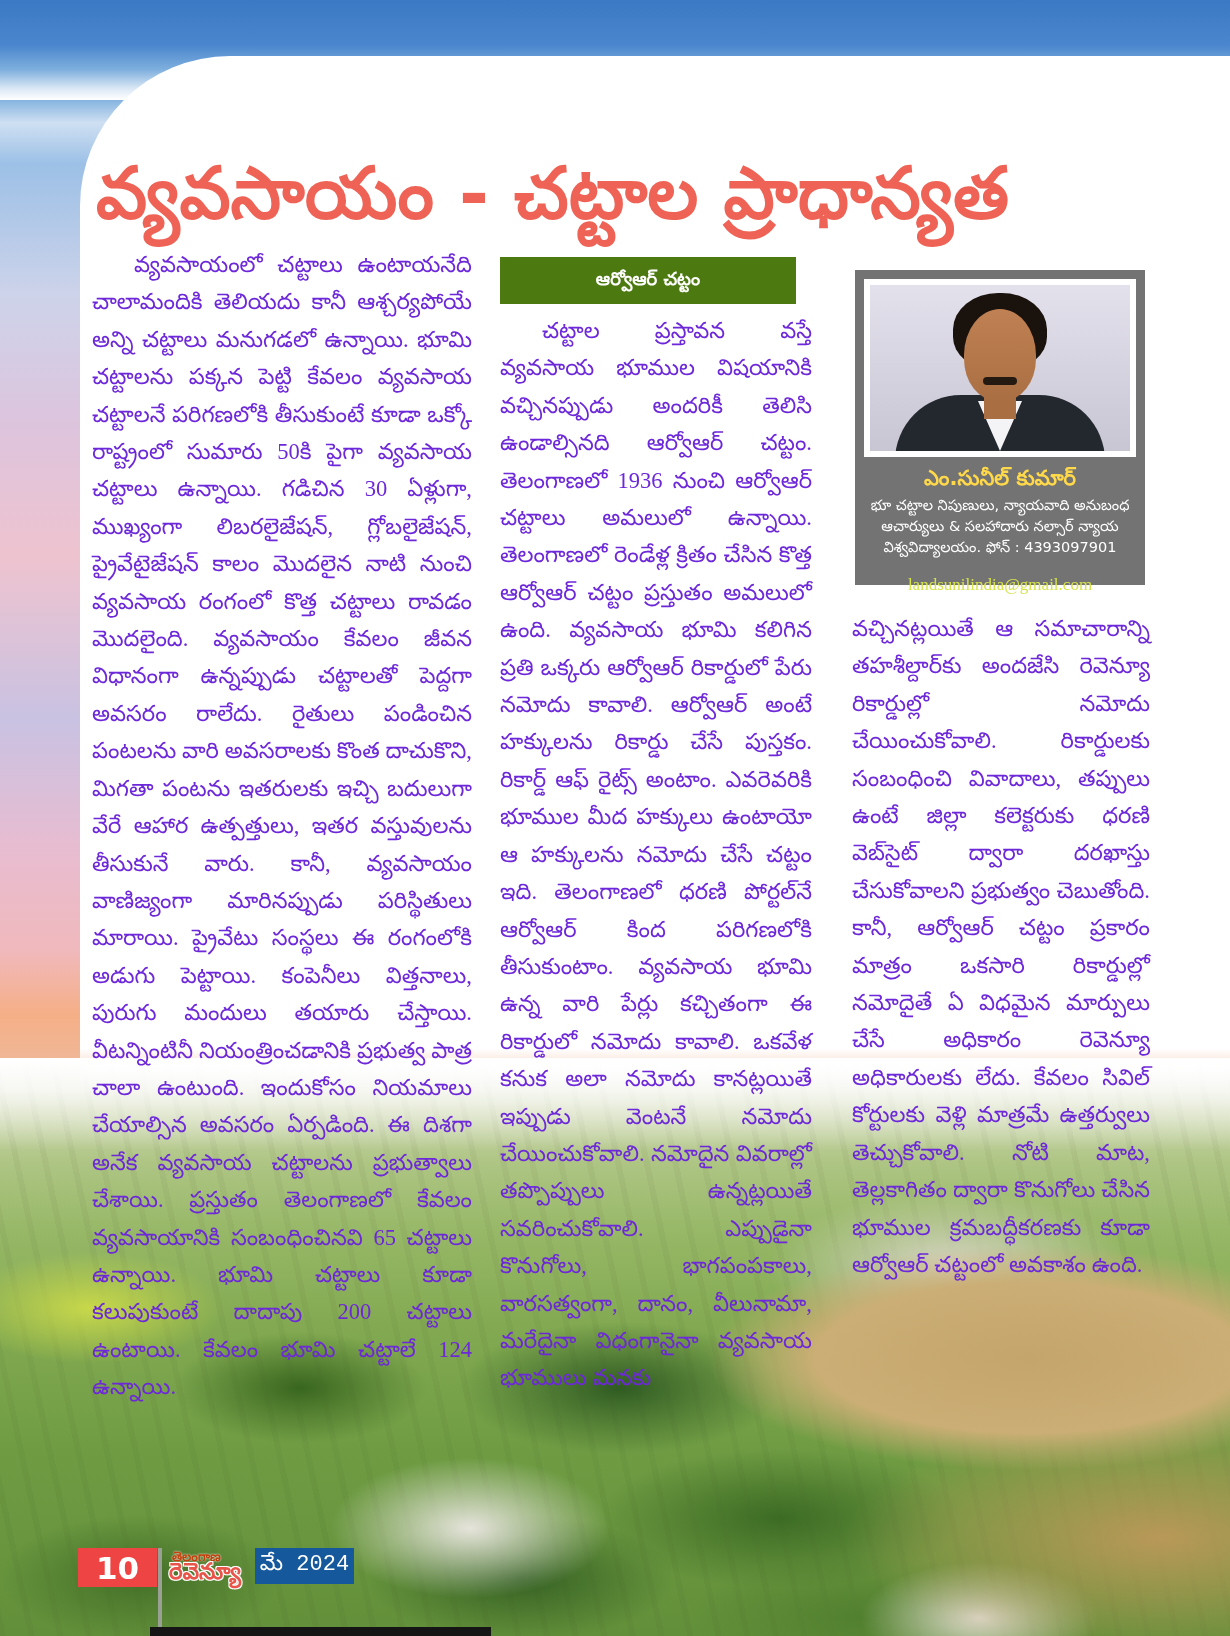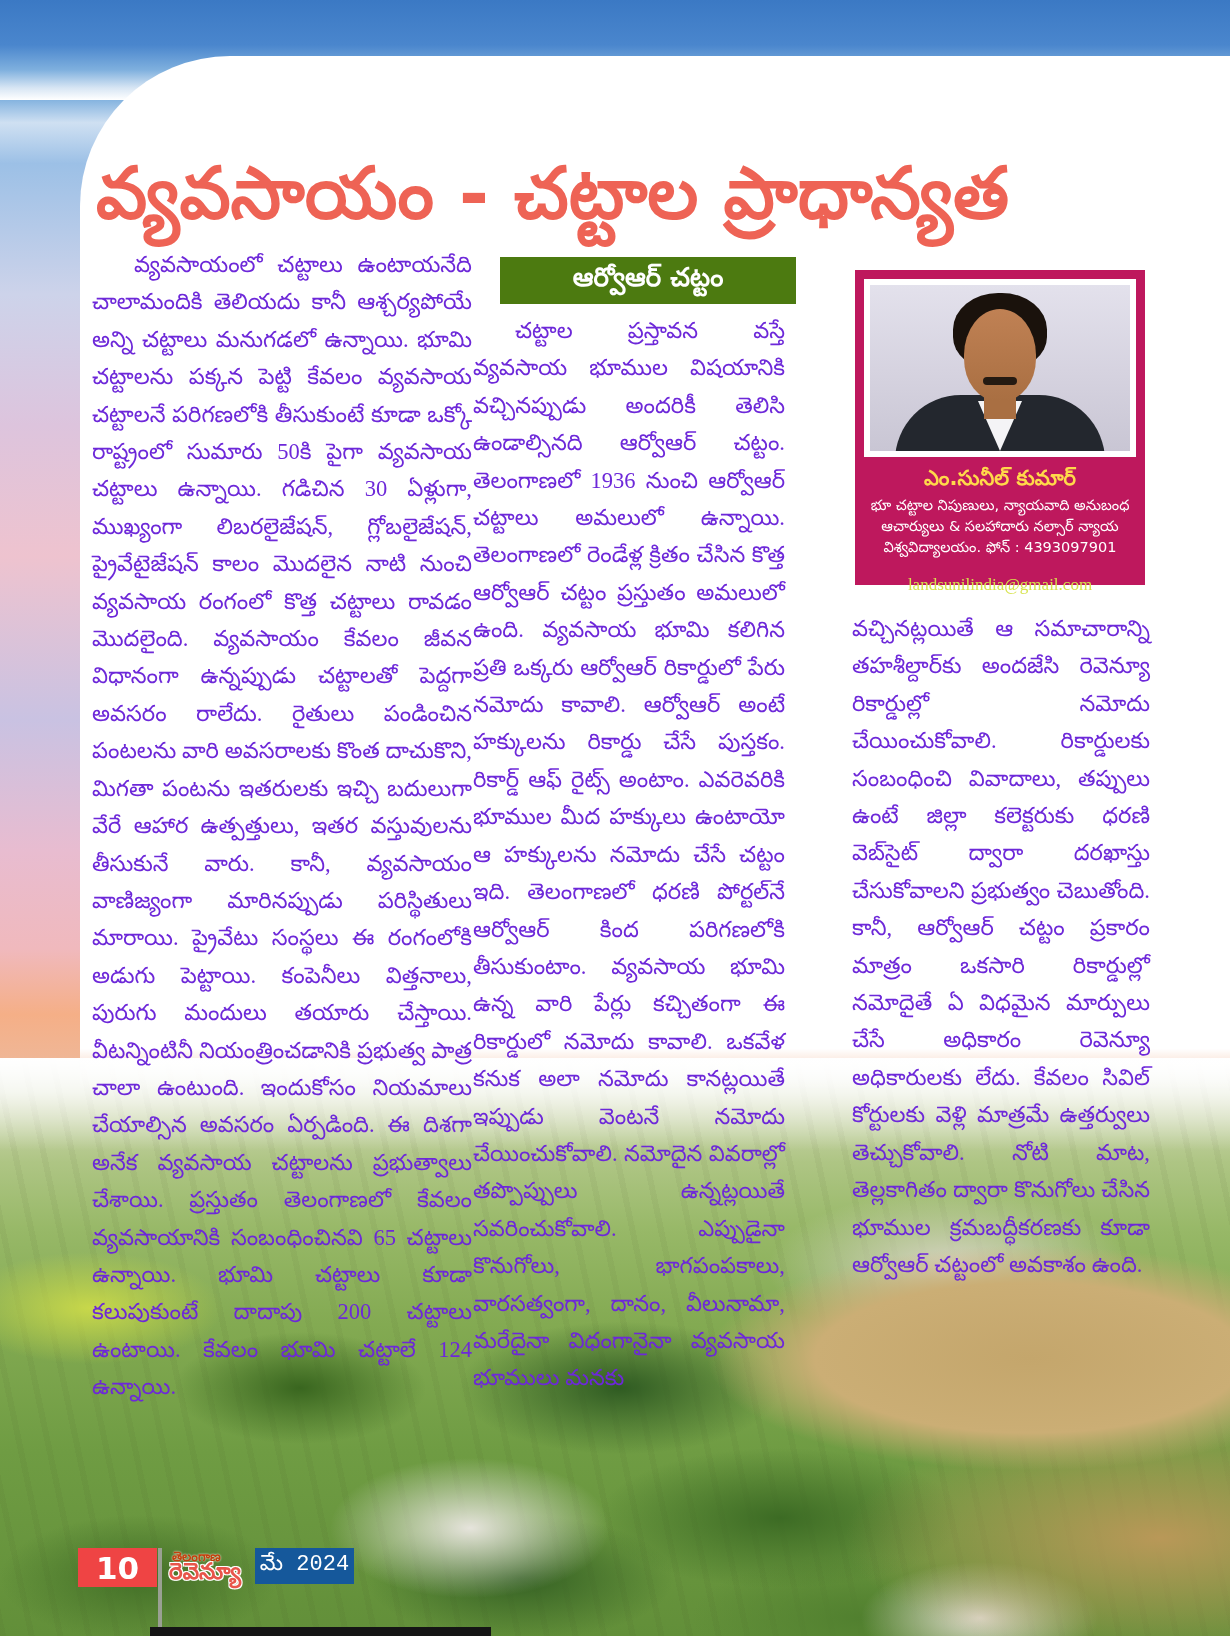--- a/index.html
+++ b/index.html
@@ -52,33 +52,33 @@
     font-family:"DejaVu Sans","Liberation Sans",sans-serif;
     font-size:72px;line-height:1.15;font-weight:bold;color:#ee6355;
     white-space:nowrap;
   }
   
   .col{
     position:absolute;z-index:4;color:#6d28d9;
     font-size:22.5px;line-height:37.4px;text-align:justify;
   }
   .col-1{left:92px;top:246px;width:380px;}
-  .col-2{left:473px;top:312px;width:312px;}
+  .col-2{left:500px;top:312px;width:312px;}
   .col-3{left:852px;top:610px;width:298px;}
   .indent{text-indent:42px;}
   .green-bar{
     position:absolute;left:500px;top:257px;width:296px;height:47px;z-index:4;
     background:#4c7a10;color:#ffffff;display:flex;align-items:center;justify-content:center;
     font-family:"DejaVu Sans","Liberation Sans",sans-serif;
-    font-size:26px;font-weight:bold;
+    font-size:18px;font-weight:bold;
   }
   
   .author-box{
     position:absolute;left:855px;top:270px;width:290px;height:315px;z-index:4;
-    background:#be185d;box-sizing:border-box;padding:9px 9px 6px 9px;text-align:center;
+    background:#737373;box-sizing:border-box;padding:9px 9px 6px 9px;text-align:center;
   }
   .author-photo{
     position:relative;width:100%;height:178px;box-sizing:border-box;
     border:6px solid #ffffff;overflow:hidden;
     background:linear-gradient(180deg,#e3e1ec 0%,#d5d2df 55%,#c9c6d4 100%);
   }
   .hair{position:absolute;left:50%;top:8px;transform:translateX(-50%);
     width:94px;height:76px;background:#1a120c;border-radius:48% 48% 42% 42%;}
   .face{position:absolute;left:50%;top:24px;transform:translateX(-50%);
     width:72px;height:92px;background:linear-gradient(#c08154,#a96f42);

